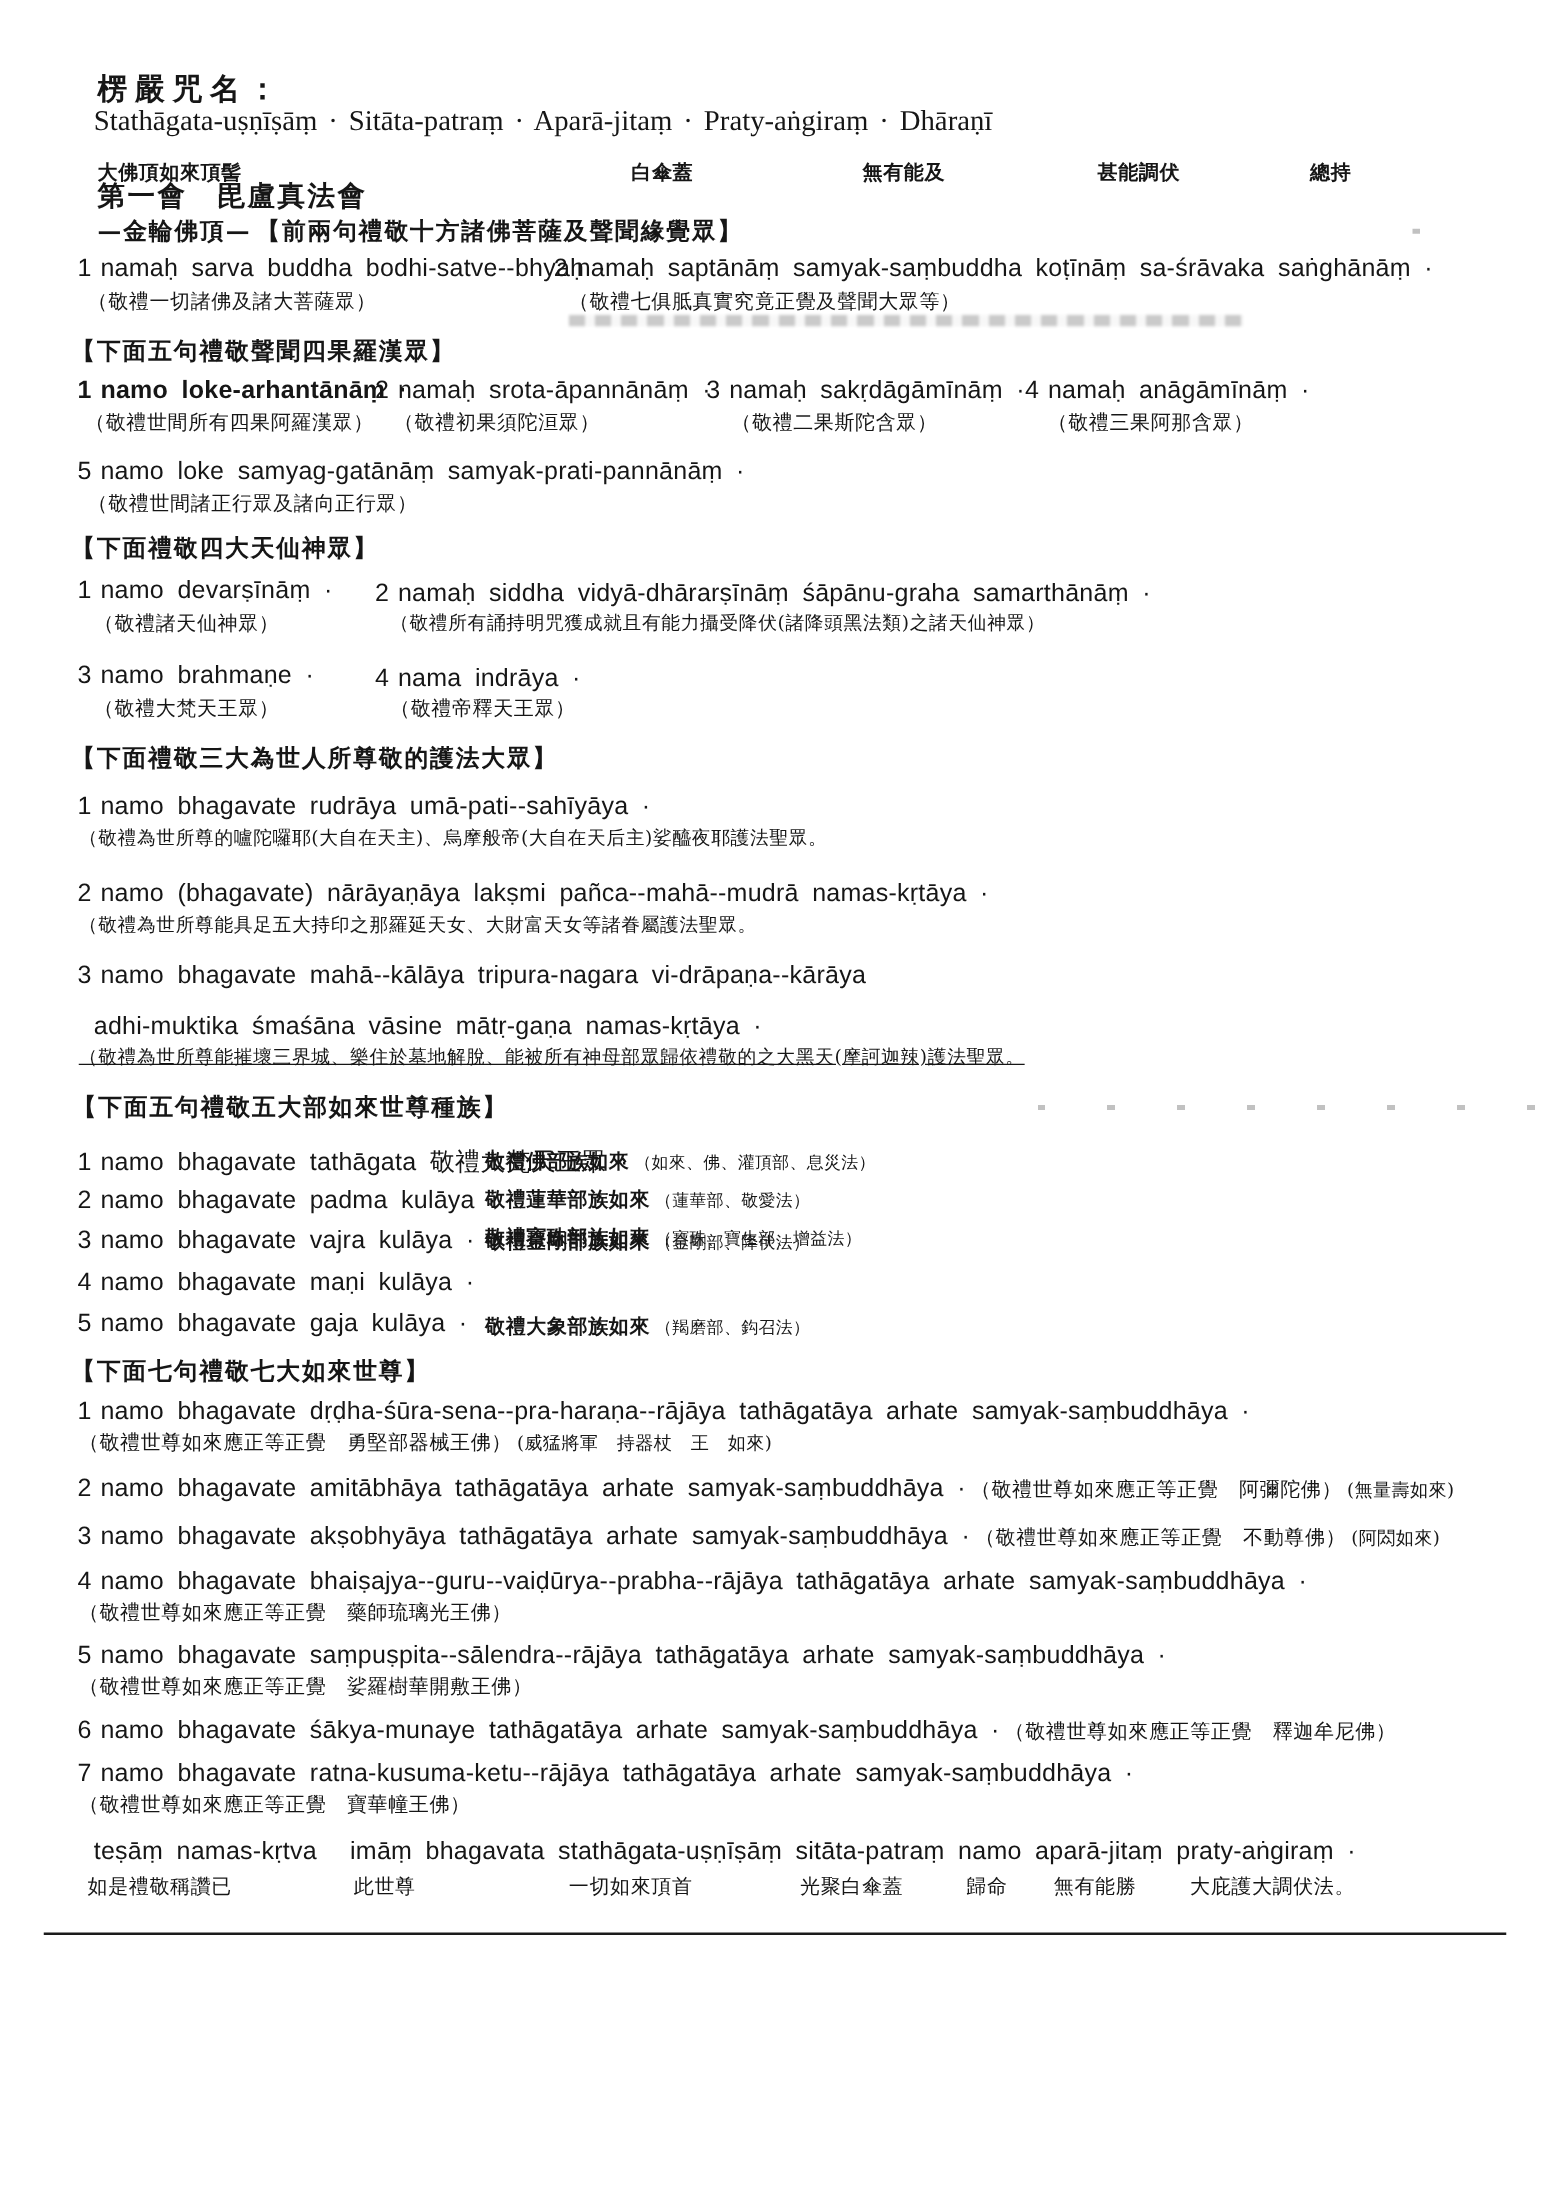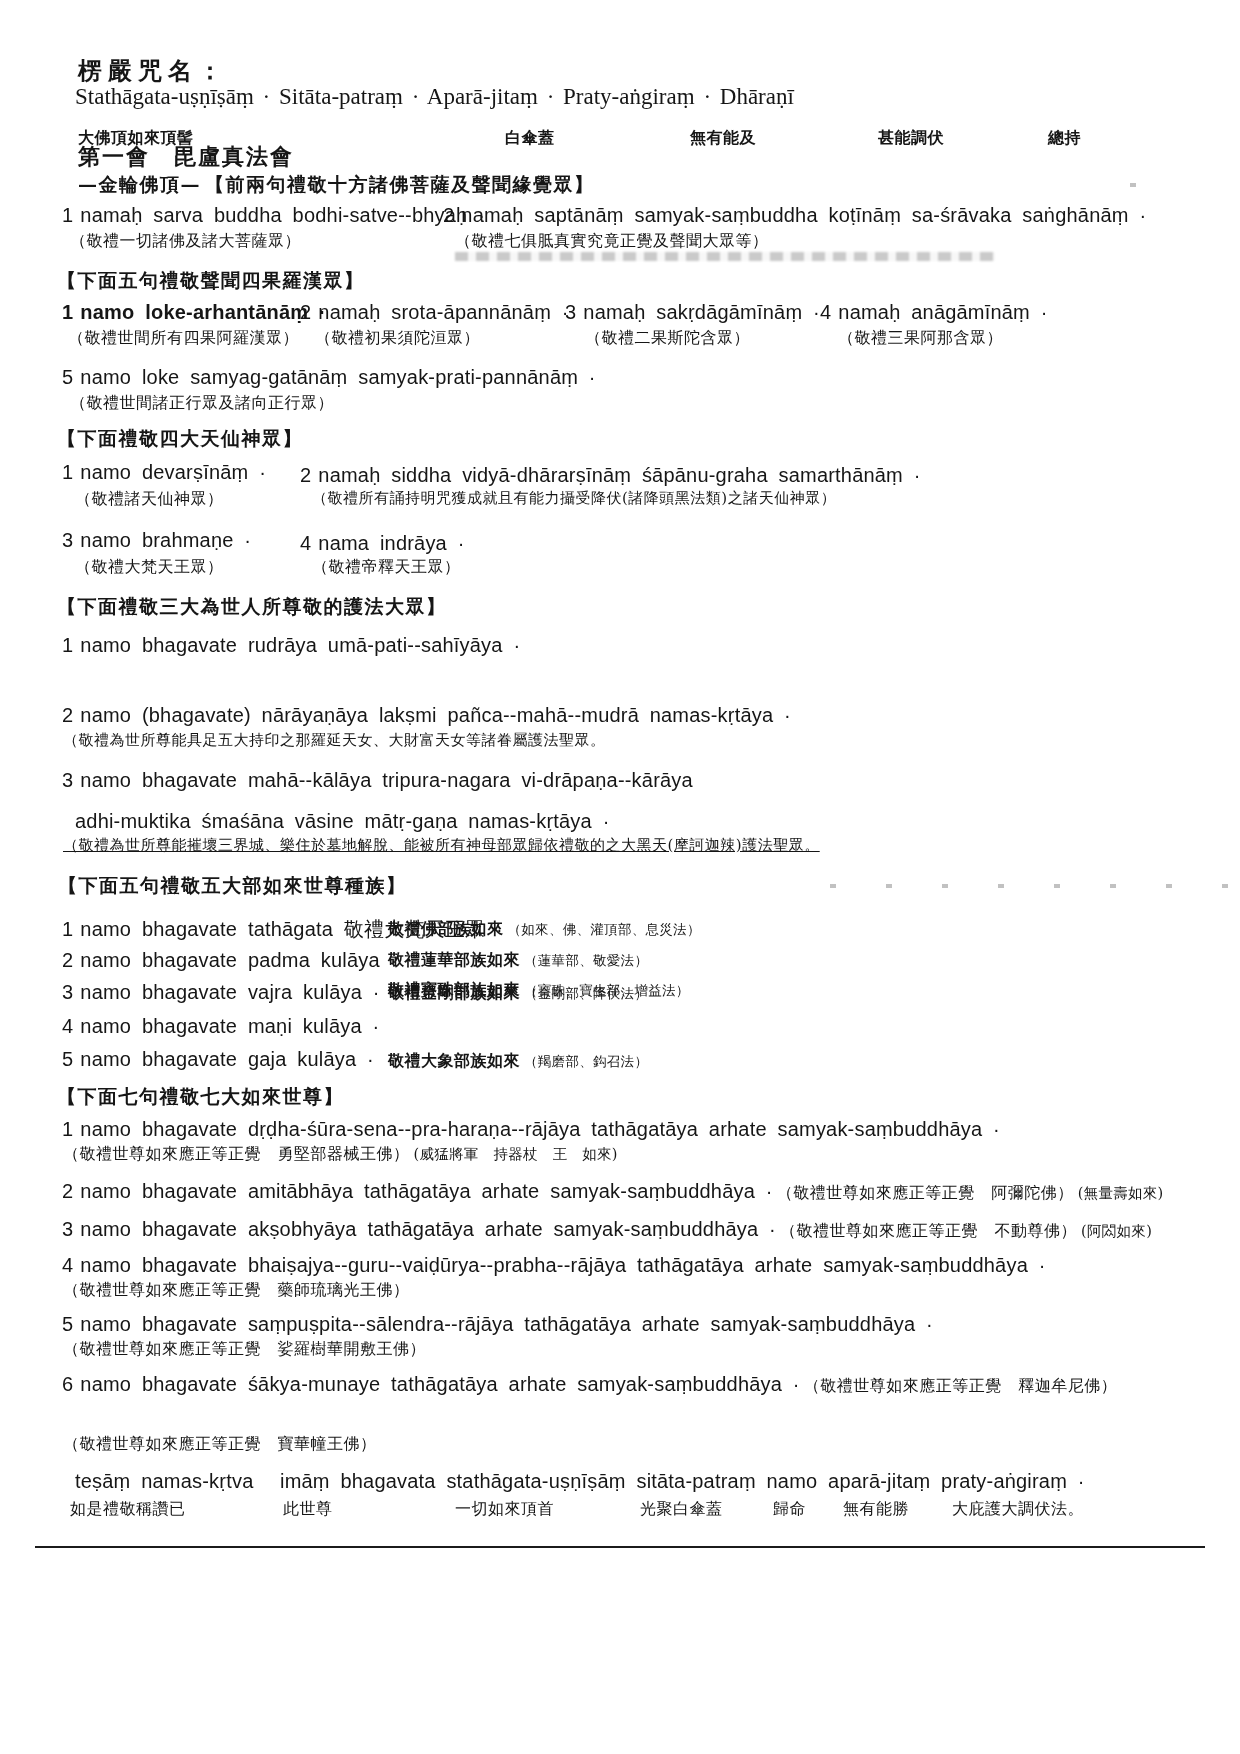--- a/index.html
+++ b/index.html
@@ -109,20 +109,21 @@
     <span class="num">4</span><span>nama indrāya ·</span>
   </div>
   <div class="line zh" style="left:75px; top:557px;">（敬禮大梵天王眾）</div>
   <div class="line zh" style="left:312px; top:557px;">（敬禮帝釋天王眾）</div>
 
   <div class="line heading" style="left:57px; top:594px;">【下面禮敬三大為世人所尊敬的護法大眾】</div>
 
   <div class="line skt" style="left:62px; top:634px;">
     <span class="num">1</span><span>namo bhagavate rudrāya umā-pati--sahīyāya ·</span>
   </div>
+  <div class="line zh" style="left:63px; top:661px; font-size:15px;">（敬禮為世所尊的嚧陀囉耶(大自在天主)、烏摩般帝(大自在天后主)娑醯夜耶護法聖眾。</div>
 
   <div class="line skt" style="left:62px; top:704px;">
     <span class="num">2</span><span>namo (bhagavate) nārāyaṇāya lakṣmi pañca--mahā--mudrā namas-kṛtāya ·</span>
   </div>
   <div class="line zh" style="left:63px; top:731px; font-size:15px;">（敬禮為世所尊能具足五大持印之那羅延天女、大財富天女等諸眷屬護法聖眾。</div>
 
   <div class="line skt" style="left:62px; top:769px;">
     <span class="num">3</span><span>namo bhagavate mahā--kālāya tripura-nagara vi-drāpaṇa--kārāya</span>
   </div>
   <div class="line skt" style="left:75px; top:810px;">adhi-muktika śmaśāna vāsine mātṛ-gaṇa namas-kṛtāya ·</div>
@@ -201,20 +202,23 @@
   <div class="line skt" style="left:62px; top:1313px;">
     <span class="num">5</span><span>namo bhagavate saṃpuṣpita--sālendra--rājāya tathāgatāya arhate samyak-saṃbuddhāya ·</span>
   </div>
   <div class="line zh" style="left:63px; top:1339px;">（敬禮世尊如來應正等正覺　娑羅樹華開敷王佛）</div>
 
   <div class="line" style="left:62px; top:1373px;">
     <span class="skt"><span class="num">6</span><span>namo bhagavate śākya-munaye tathāgatāya arhate samyak-saṃbuddhāya ·</span></span>
     <span class="zh">（敬禮世尊如來應正等正覺　釋迦牟尼佛）</span>
   </div>
 
+  <div class="line skt" style="left:62px; top:1408px;">
+    <span class="num">7</span><span>namo bhagavate ratna-kusuma-ketu--rājāya tathāgatāya arhate samyak-saṃbuddhāya ·</span>
+  </div>
   <div class="line zh" style="left:63px; top:1434px;">（敬禮世尊如來應正等正覺　寶華幢王佛）</div>
 
   <div class="line skt" style="left:75px; top:1470px;">teṣāṃ namas-kṛtva</div>
   <div class="line skt" style="left:280px; top:1470px;">imāṃ bhagavata stathāgata-uṣṇīṣāṃ sitāta-patraṃ namo aparā-jitaṃ praty-aṅgiraṃ ·</div>
 
   <div class="line" style="left:0; top:1499px; width:1240px; height:22px;">
     <span class="gloss-abs zh" style="left:70px;">如是禮敬稱讚已</span>
     <span class="gloss-abs zh" style="left:283px;">此世尊</span>
     <span class="gloss-abs zh" style="left:455px;">一切如來頂首</span>
     <span class="gloss-abs zh" style="left:640px;">光聚白傘蓋</span>

